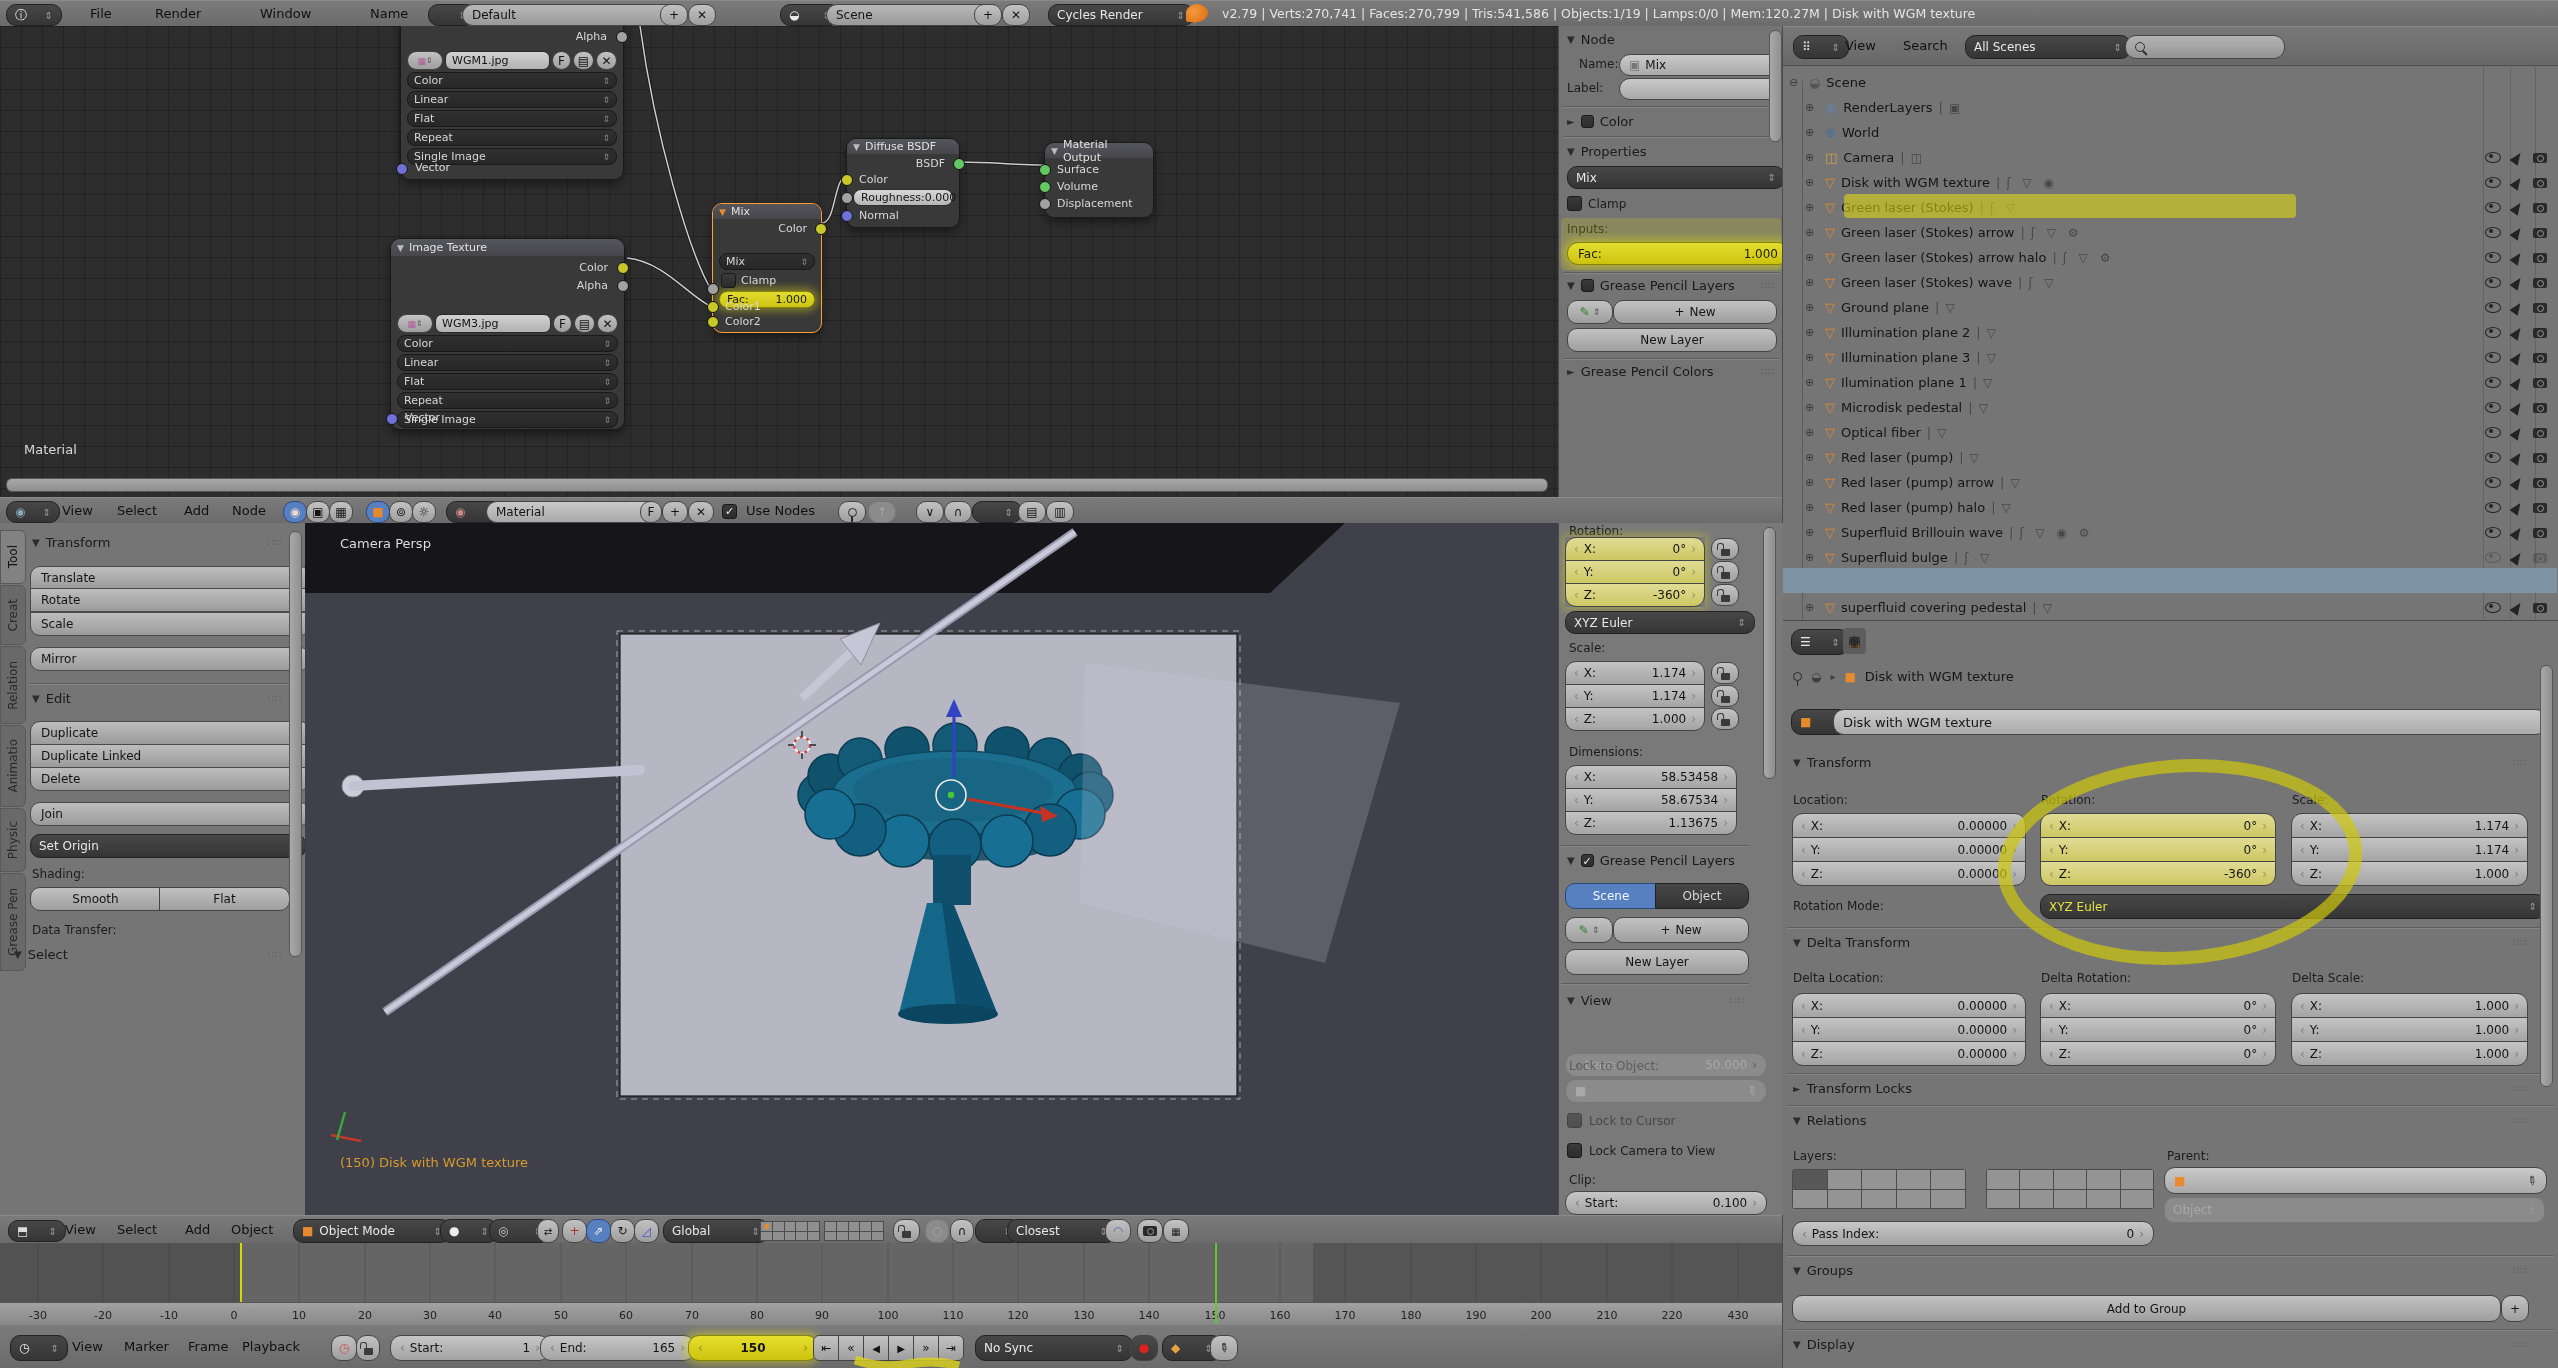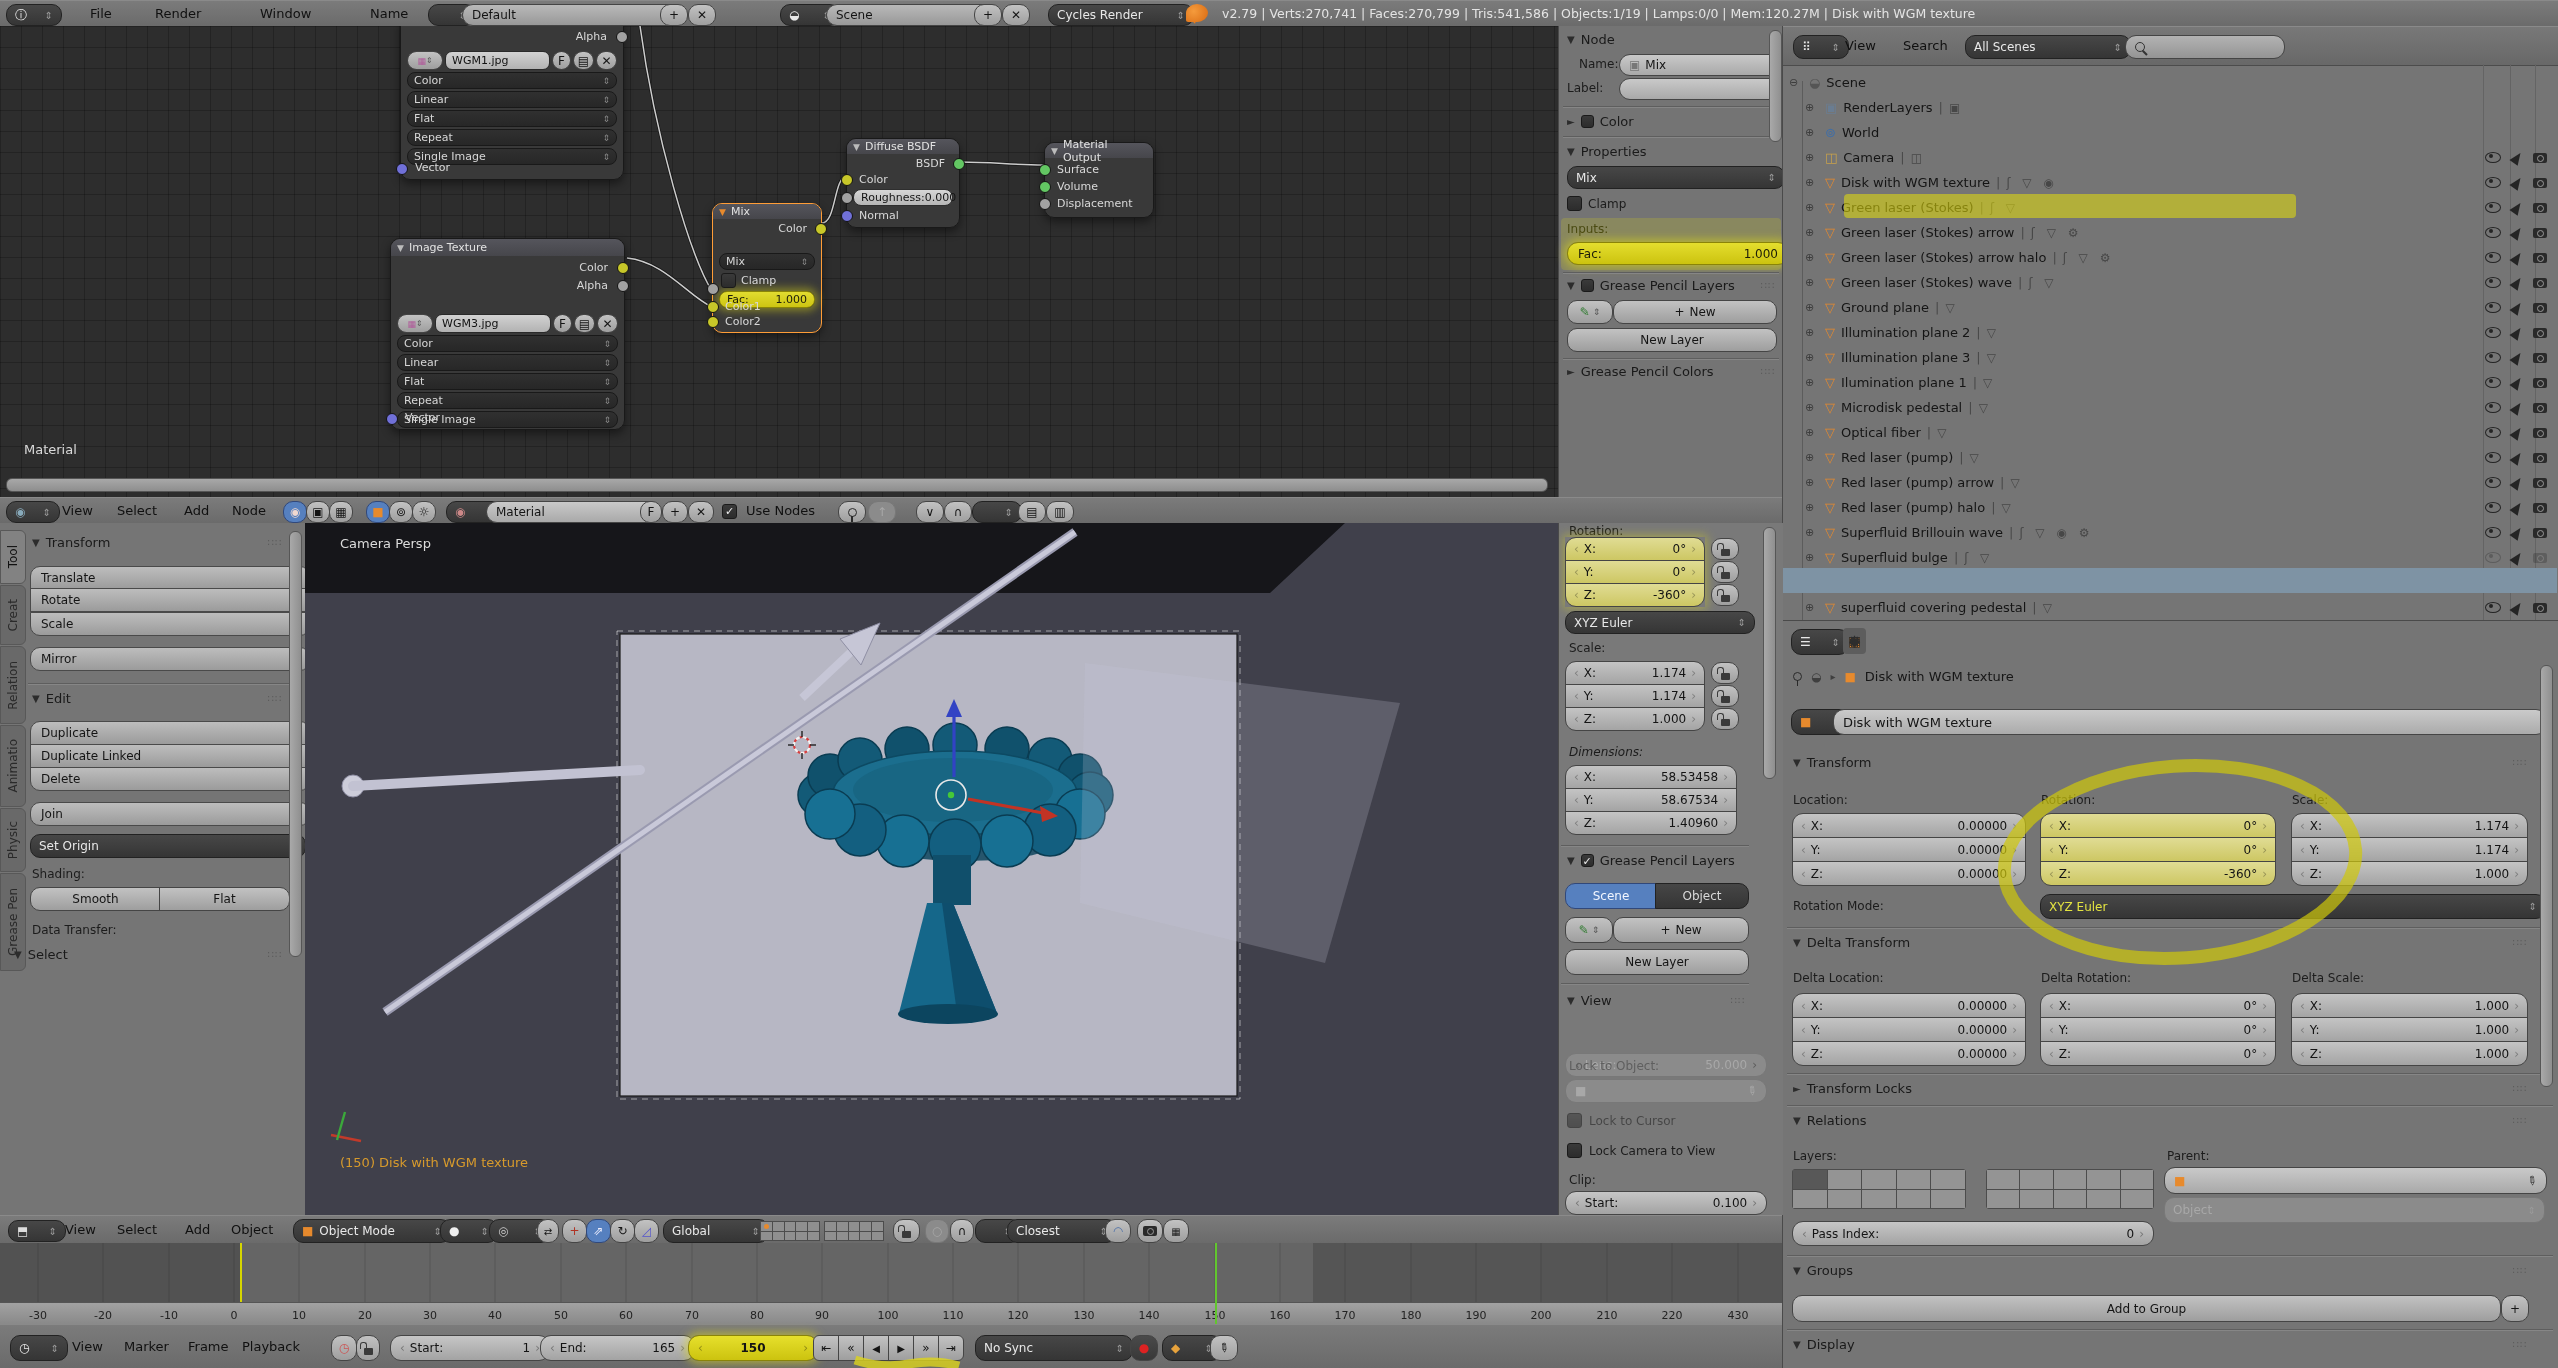--- a/index.html
+++ b/index.html
@@ -1073,33 +1073,33 @@
     </div>
     <div class="btn" style="left:152px;top:139px;width:26px;height:20px;">
         <span class="i-lock"></span>
       </div>
     <div class="btn" style="left:152px;top:162px;width:26px;height:20px;">
         <span class="i-lock"></span>
       </div>
     <div class="btn" style="left:152px;top:185px;width:26px;height:20px;">
         <span class="i-lock"></span>
       </div>
-    <span class="lbl" style="left:10px;top:222px;font-style:italic;">Dimensions:</span>
+    <span class="lbl" style="left:10px;top:222px;">Dimensions:</span>
     <div class="stk" style="left:6px;top:242px;width:172px;">
       <div class="prow" style="height:22px;">
           <span>X:</span>
           <span class="v">58.53458</span>
         </div>
       <div class="prow" style="height:22px;">
           <span>Y:</span>
           <span class="v">58.67534</span>
         </div>
       <div class="prow" style="height:22px;">
           <span>Z:</span>
-          <span class="v">1.40960</span>
+          <span class="v">1.13675</span>
         </div>
     </div>
     <div class="sep" style="left:2px;top:322px;width:188px;"></div>
     <div class="phdr" style="left:8px;top:330px;width:178px;">
         <span class="tri">▼</span>
         <span class="cb" style="width:11px;height:11px;">✓</span>
         <span>Grease Pencil Layers</span>
       </div>
     <div class="abs" style="left:6px;top:360px;width:90px;height:24px;background:#5680bf;border:1px solid #31487a;border-radius:10px 0 0 10px;display:flex;align-items:center;justify-content:center;color:#f2f6ff;">
         <span>Scene</span>

